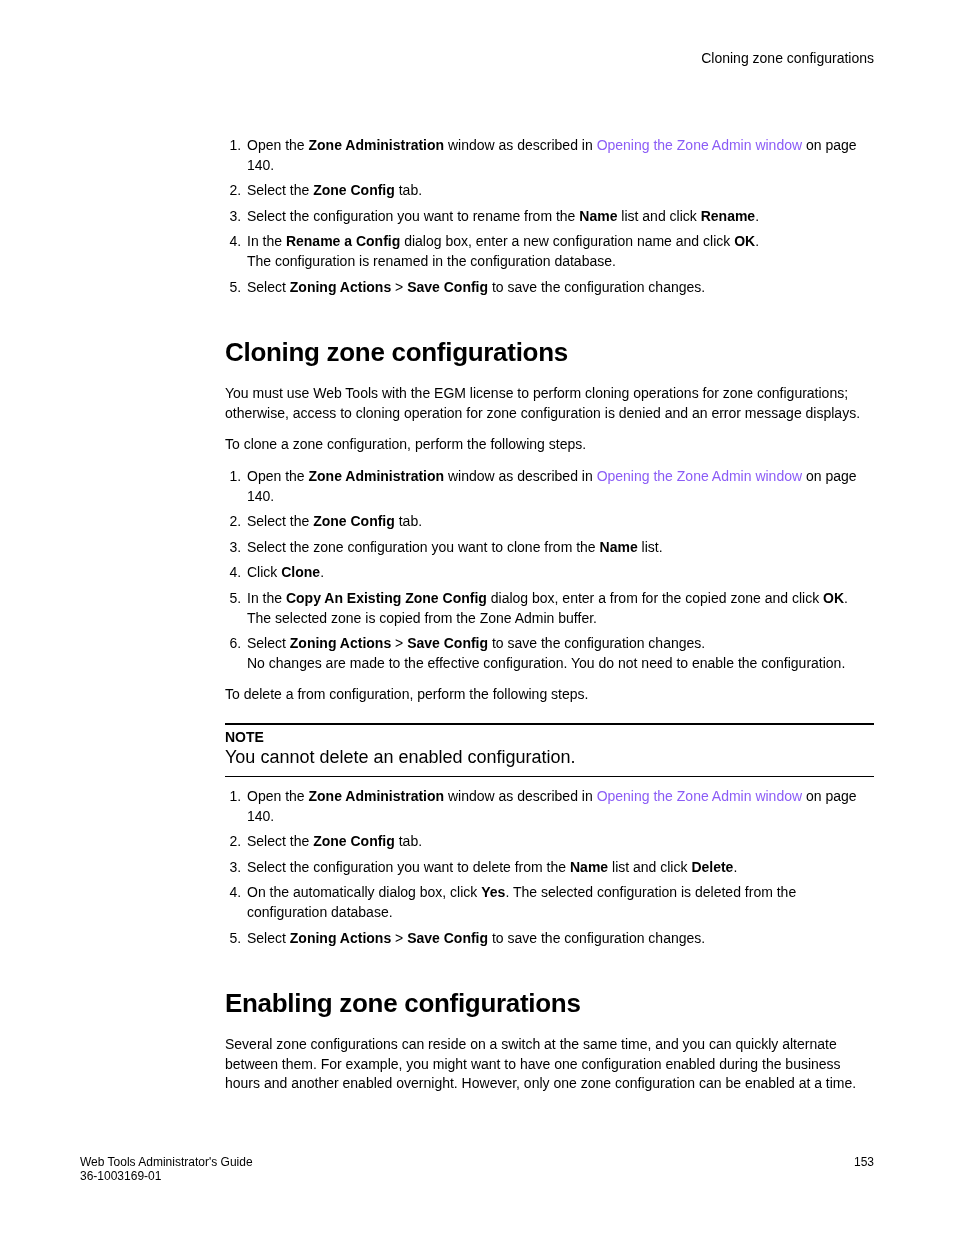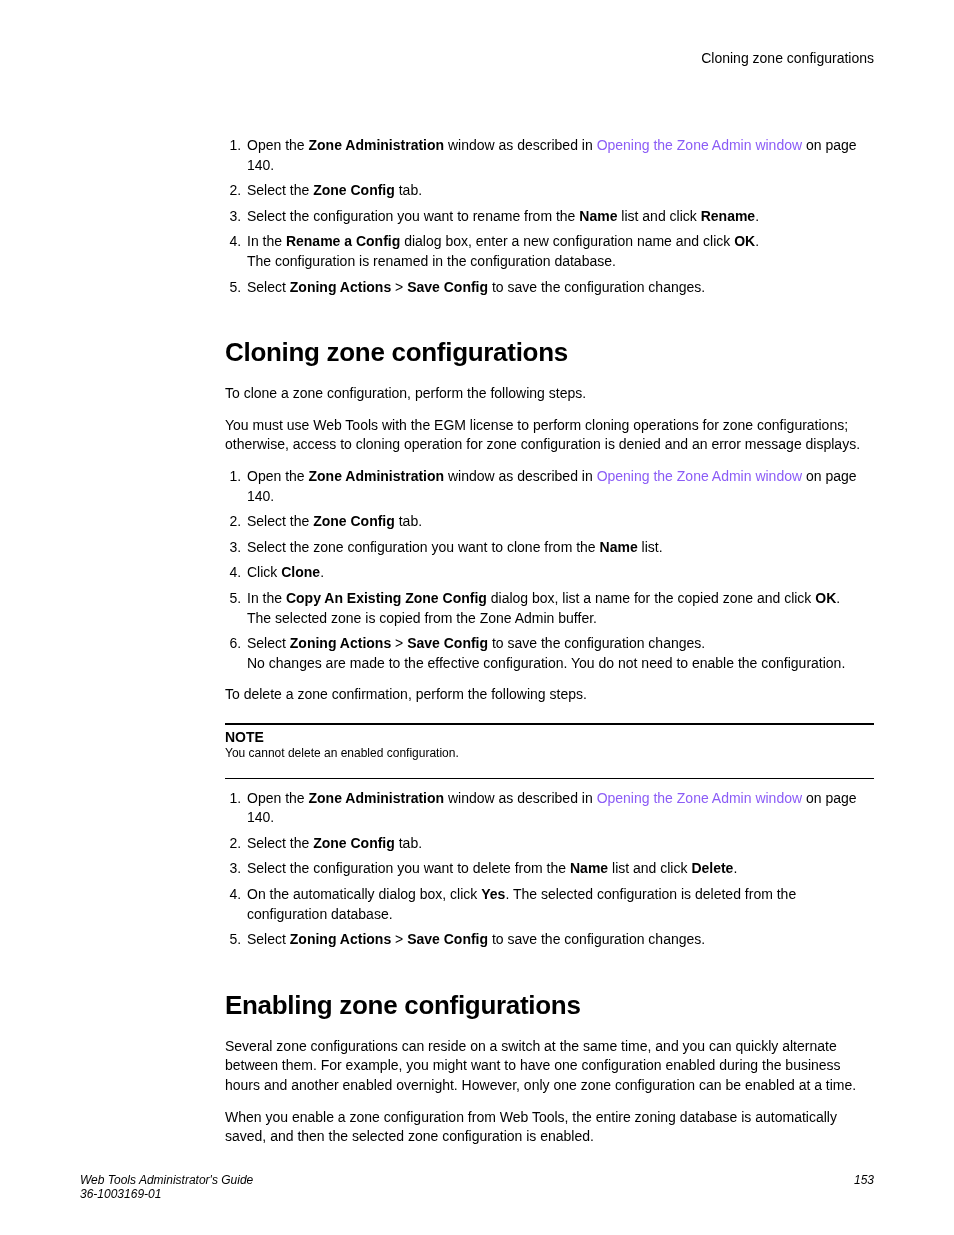--- a/index.html
+++ b/index.html
@@ -55,38 +55,37 @@
     margin: 40px 0 16px 0;
     letter-spacing: -0.3px;
   }
   .link {
     color: #8b5cf6;
   }
   b { font-weight: bold; }
   .note-block {
     border-top: 2px solid #000;
     border-bottom: 1px solid #000;
-    padding: 4px 0 16px 0;
+    padding: 4px 0 6px 0;
     margin: 18px 0 10px 0;
   }
   .note-title {
     font-weight: bold;
     font-size: 14px;
   }
   .note-text {
-    font-size: 12px;
+    font-size: 18px;
     line-height: 1.4;
   }
   .footer {
     position: absolute;
-    bottom: 34px;
+    bottom: 52px;
     left: 80px;
     right: 80px;
     font-size: 12px;
-    font-style: italic;
     display: flex;
     justify-content: space-between;
   }
   .footer-left { }
   .footer-right { }
 </style>
 </head>
 <body>
 
 <div class="page">
@@ -107,46 +106,46 @@
       <li>
         <span>In the </span><b>Rename a Config</b><span> dialog box, enter a new configuration name and click </span><b>OK</b><span>.</span>
         <div class="subpara">The configuration is renamed in the configuration database.</div>
       </li>
       <li>
         <span>Select </span><b>Zoning Actions </b><span> &gt; </span><b>Save Config</b><span> to save the configuration changes.</span>
       </li>
     </ol>
 
     <h2>Cloning zone configurations</h2>
+    <div class="para">You must use Web Tools with the EGM license to perform cloning operations for zone configurations; otherwise, access to cloning operation for zone configuration is denied and an error message displays.</div>
     <div class="para">To clone a zone configuration, perform the following steps.</div>
-    <div class="para">You must use Web Tools with the EGM license to perform cloning operations for zone configurations; otherwise, access to cloning operation for zone configuration is denied and an error message displays.</div>
     <ol>
       <li>
         <span>Open the </span><b>Zone Administration</b><span> window as described in </span><span class="link">Opening the Zone Admin window</span><span> on page 140.</span>
       </li>
       <li>
         <span>Select the </span><b>Zone Config</b><span> tab.</span>
       </li>
       <li>
         <span>Select the zone configuration you want to clone from the </span><b>Name</b><span> list.</span>
       </li>
       <li>
         <span>Click </span><b>Clone</b><span>.</span>
       </li>
       <li>
-        <span>In the </span><b>Copy An Existing Zone Config</b><span> dialog box, list a name for the copied zone and click </span><b>OK</b><span>.</span>
+        <span>In the </span><b>Copy An Existing Zone Config</b><span> dialog box, enter a from for the copied zone and click </span><b>OK</b><span>.</span>
         <div class="subpara">The selected zone is copied from the Zone Admin buffer.</div>
       </li>
       <li>
         <span>Select </span><b>Zoning Actions </b><span> &gt; </span><b>Save Config</b><span> to save the configuration changes.</span>
         <div class="subpara">No changes are made to the effective configuration. You do not need to enable the configuration.</div>
       </li>
     </ol>
 
-    <div class="para">To delete a zone confirmation, perform the following steps.</div>
+    <div class="para">To delete a from configuration, perform the following steps.</div>
 
     <div class="note-block">
       <div class="note-title">NOTE</div>
       <div class="note-text">You cannot delete an enabled configuration.</div>
     </div>
 
     <ol>
       <li>
         <span>Open the </span><b>Zone Administration</b><span> window as described in </span><span class="link">Opening the Zone Admin window</span><span> on page 140.</span>
       </li>
@@ -159,21 +158,20 @@
       <li>
         <span>On the automatically dialog box, click </span><b>Yes</b><span>. The selected configuration is deleted from the configuration database.</span>
       </li>
       <li>
         <span>Select </span><b>Zoning Actions </b><span> &gt; </span><b>Save Config</b><span> to save the configuration changes.</span>
       </li>
     </ol>
 
     <h2>Enabling zone configurations</h2>
     <div class="para">Several zone configurations can reside on a switch at the same time, and you can quickly alternate between them. For example, you might want to have one configuration enabled during the business hours and another enabled overnight. However, only one zone configuration can be enabled at a time.</div>
-    <div class="para">When you enable a zone configuration from Web Tools, the entire zoning database is automatically saved, and then the selected zone configuration is enabled.</div>
 
   </div>
 
   <div class="footer">
     <div class="footer-left">
       <div>Web Tools Administrator's Guide</div>
       <div>36-1003169-01</div>
     </div>
     <div class="footer-right">153</div>
   </div>

